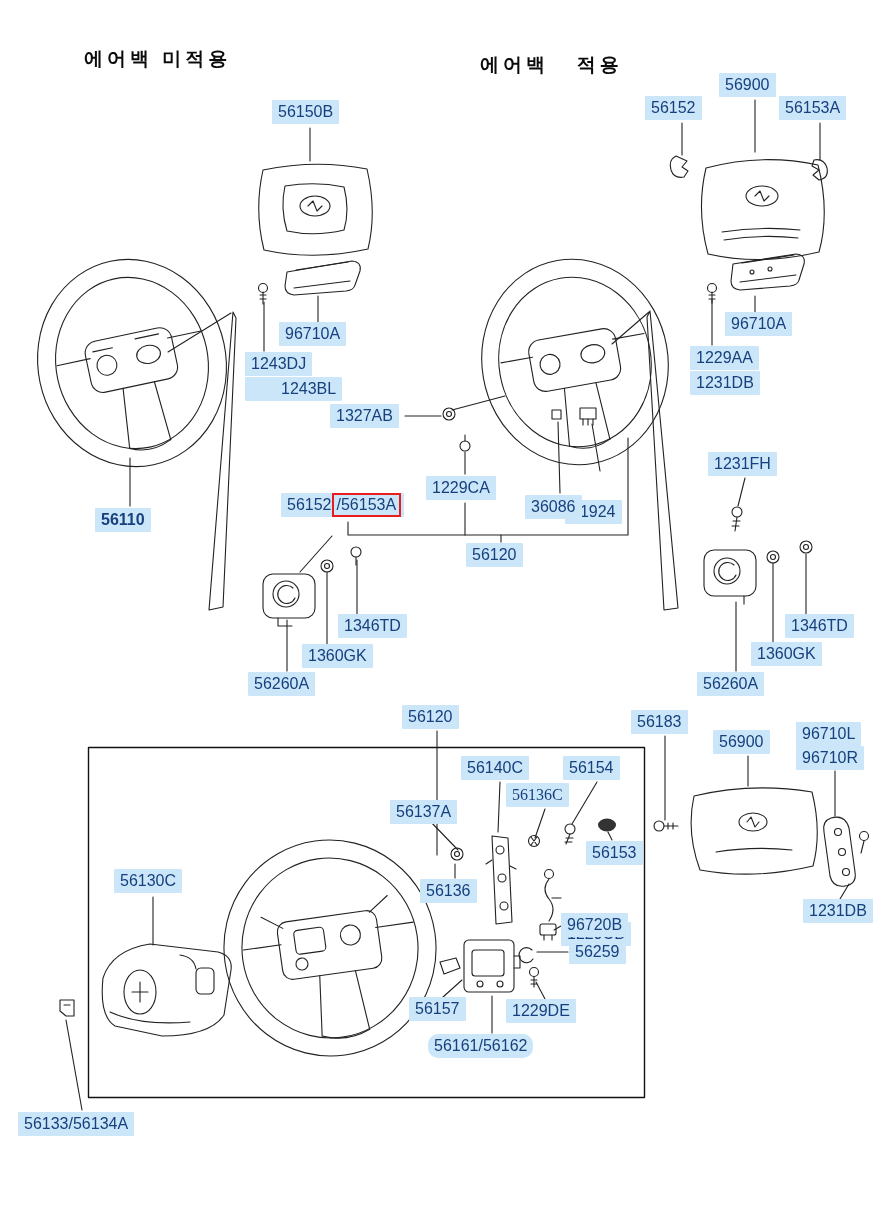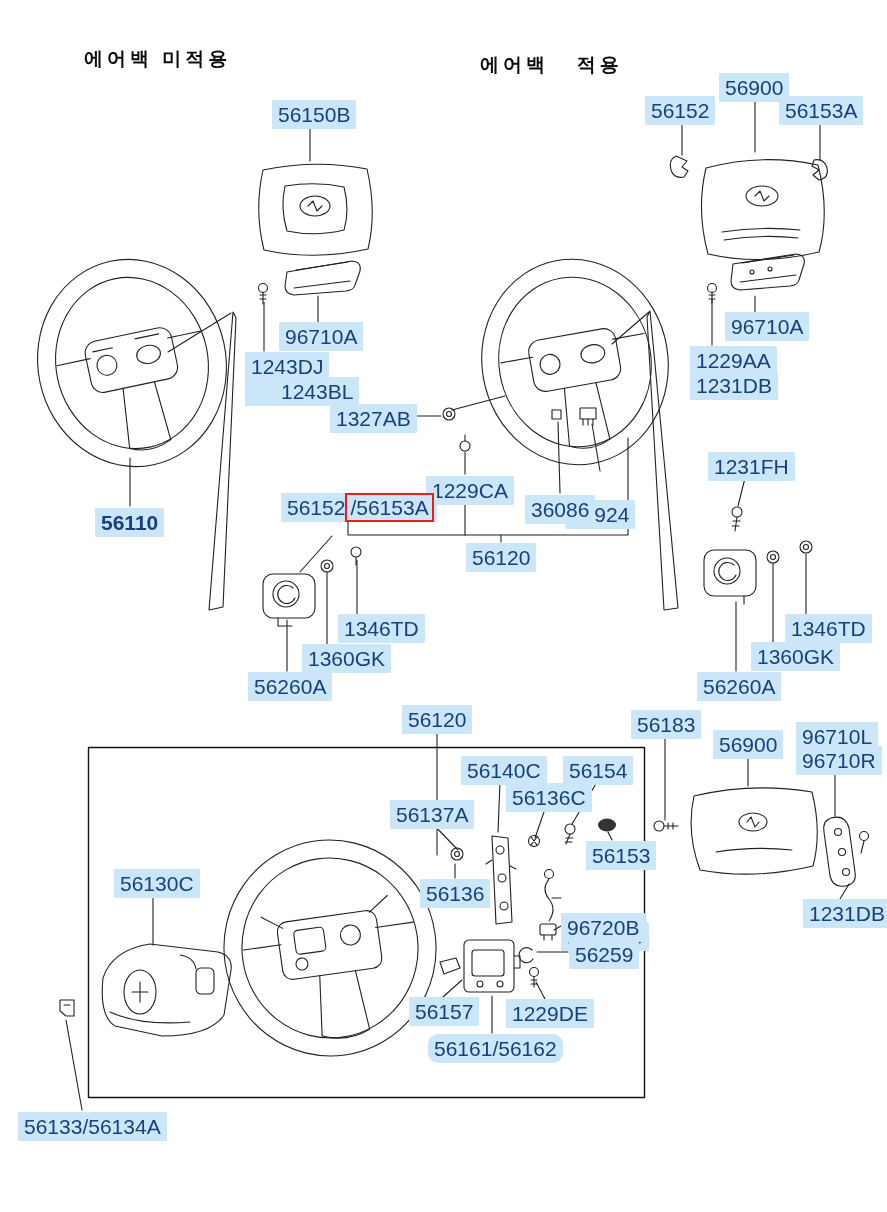--- a/index.html
+++ b/index.html
@@ -8,21 +8,21 @@
     font-family:"Liberation Sans","DejaVu Sans",sans-serif;overflow:hidden;
   }
   .hdr{
     position:absolute;font-weight:bold;font-size:19px;color:#0b0b0b;
     letter-spacing:4px;white-space:pre;
   }
   #art{position:absolute;left:0;top:0;}
   #labels-layer{position:absolute;left:0;top:0;width:100%;height:100%;}
   .plabel{
     position:absolute;background:var(--label-bg,#cbe6f8);color:var(--label-text,#16407e);
-    font-size:21px;line-height:1;padding:4px 6px;white-space:nowrap;border-radius:1px;
+    font-size:16px;line-height:1;padding:4px 6px;white-space:nowrap;border-radius:1px;
     cursor:pointer;
   }
   .plabel .red-box{
     border:2px solid var(--highlight,#e81d1d);
     padding:2px 3px;margin:-4px -3px -4px 0;display:inline-block;line-height:1;
   }
 </style>
 </head>
 <body>
 
@@ -328,21 +328,21 @@
       <div class="plabel" style="left: 785px; top: 614px;"><span>1346TD</span></div>
       <div class="plabel" style="left: 751px; top: 642px;"><span>1360GK</span></div>
       <div class="plabel" style="left: 697px; top: 672px;"><span>56260A</span></div>
       <div class="plabel" style="left: 402px; top: 705px;"><span>56120</span></div>
       <div class="plabel" style="left: 631px; top: 710px;"><span>56183</span></div>
       <div class="plabel" style="left: 713px; top: 730px;"><span>56900</span></div>
       <div class="plabel" style="left: 796px; top: 722px;"><span>96710L</span></div>
       <div class="plabel" style="left: 796px; top: 746px;"><span>96710R</span></div>
       <div class="plabel" style="left: 461px; top: 756px;"><span>56140C</span></div>
       <div class="plabel" style="left: 563px; top: 756px;"><span>56154</span></div>
-      <div class="plabel" style="left: 506px; top: 783px;"><span>56136C</span></div>
+      <div class="plabel" style="left: 506px; top: 783px; font-family: Liberation Serif, serif;"><span>56136C</span></div>
       <div class="plabel" style="left: 390px; top: 794px; margin-top: 6px;"><span>56137A</span></div>
       <div class="plabel" style="left: 586px; top: 841px;"><span>56153</span></div>
       <div class="plabel" style="left: 420px; top: 879px;"><span>56136</span></div>
       <div class="plabel" style="left: 561px; top: 886px; margin-top: 36px;"><span>1229CB</span></div>
       <div class="plabel" style="left: 561px; top: 913px;"><span>96720B</span></div>
       <div class="plabel" style="left: 569px; top: 940px;"><span>56259</span></div>
       <div class="plabel" style="left: 114px; top: 869px;"><span>56130C</span></div>
       <div class="plabel" style="left: 409px; top: 997px;"><span>56157</span></div>
       <div class="plabel" style="left: 506px; top: 999px;"><span>1229DE</span></div>
       <div class="plabel" style="left: 428px; top: 1034px; border-radius: 10px;"><span>56161/56162</span></div>

